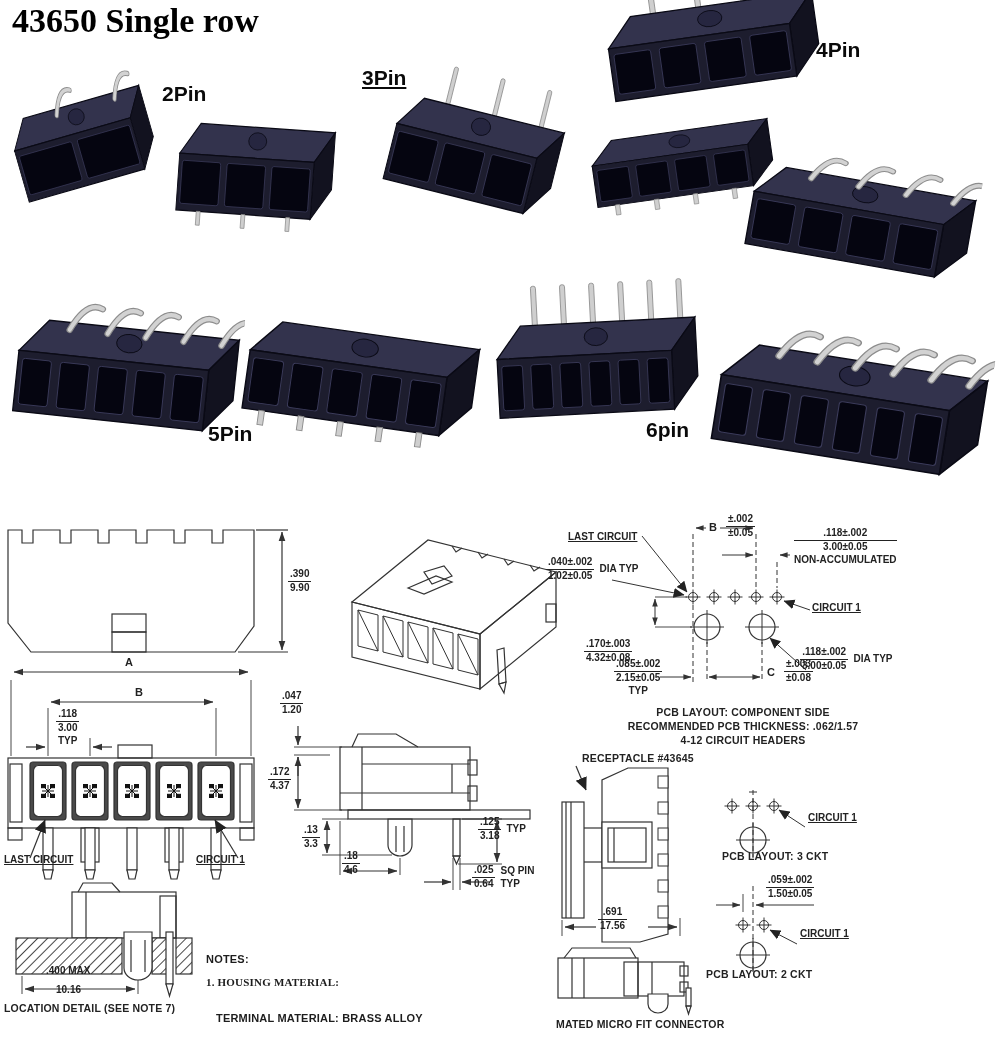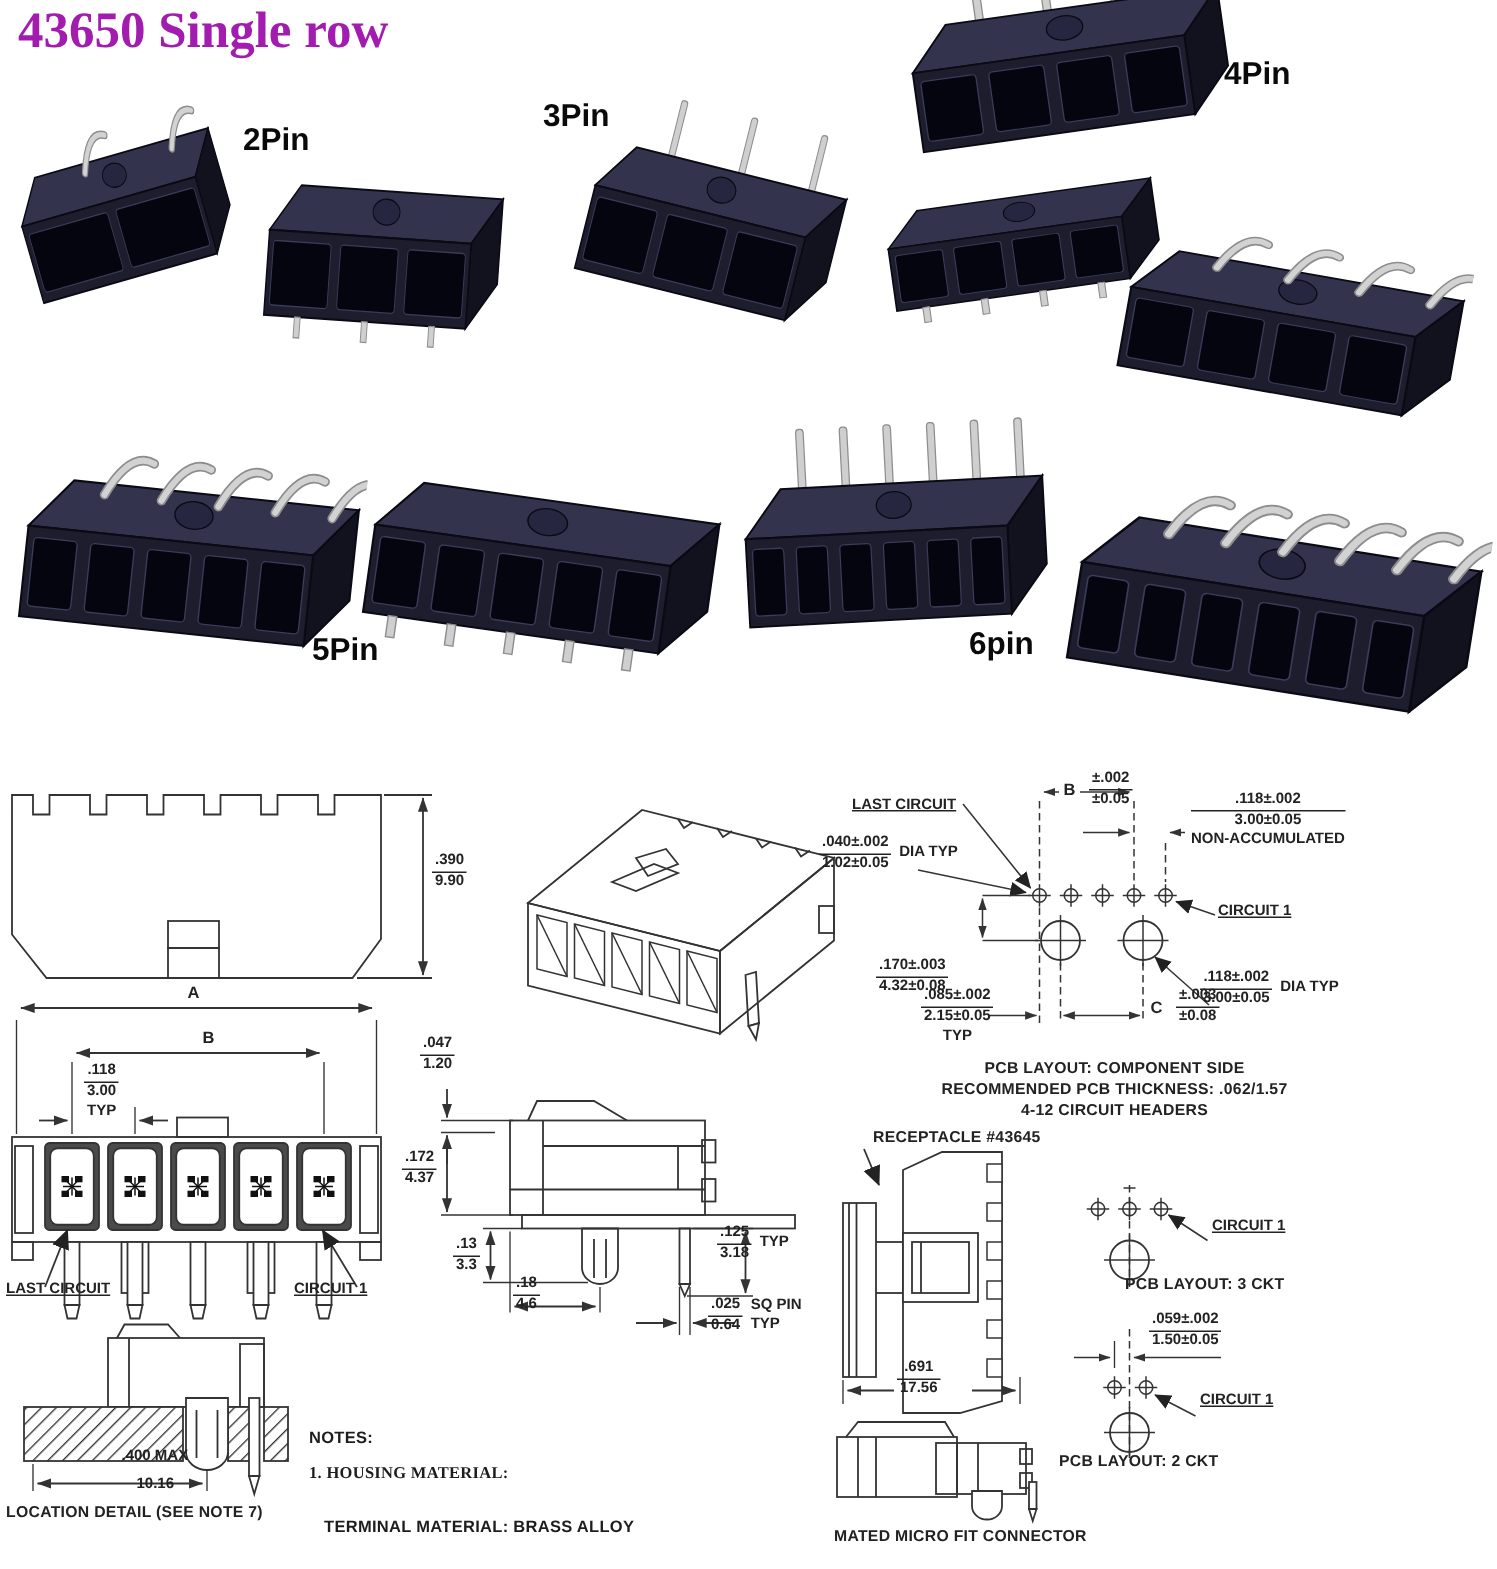--- a/index.html
+++ b/index.html
@@ -1,33 +1,33 @@
 <!DOCTYPE html>
 <html><head>
 <meta charset="utf-8">
 <style>
   html,body{margin:0;padding:0;background:#fff;}
   .page{position:relative;width:998px;height:1046px;background:#fff;overflow:hidden;
         font-family:"Liberation Sans",sans-serif;}
   .photos{position:absolute;left:0;top:0;width:998px;height:512px;overflow:hidden;}
-  .title{position:absolute;left:12px;top:2px;font:700 34px "Liberation Serif",serif;color:#a21caf;white-space:nowrap;}
+  .title{position:absolute;left:12px;top:2px;font:700 34px "Liberation Serif",serif;color:#000000;white-space:nowrap;}
   .pinlabel{position:absolute;font:700 21px "Liberation Sans",sans-serif;color:#0a0a0a;white-space:nowrap;}
   .conn{position:absolute;}
   .conn svg{width:100%;height:100%;display:block;}
 
   .tech{position:absolute;left:0;top:510px;width:998px;height:536px;}
   .tech svg.lines{position:absolute;left:0;top:0;width:998px;height:536px;}
 
   .t{position:absolute;white-space:nowrap;color:#222;}
   .callout{font:700 10px/1.1 "Liberation Sans",sans-serif;text-decoration:underline;}
   .dimlabel{font:600 11px/1.1 "Liberation Sans",sans-serif;background:#fff;padding:0 3px;}
   .cap{font:700 10.5px/1.25 "Liberation Sans",sans-serif;letter-spacing:.2px;}
   .cap.center{width:306px;text-align:center;}
   .note{font:700 11px/1.2 "Liberation Sans",sans-serif;color:#1d1d1d;letter-spacing:.2px;}
-  .dimtext{font:600 10px/1.1 "Liberation Sans",sans-serif;margin-left:35px;}
+  .dimtext{font:600 10px/1.1 "Liberation Sans",sans-serif;}
 
   .frac{position:absolute;font:600 10px/1.25 "Liberation Sans",sans-serif;color:#222;
         text-align:center;white-space:nowrap;}
   .frac .num{display:block;border-bottom:1.2px solid #222;padding:0 2px;}
   .frac .den{display:block;padding:0 2px;}
   .frac .sfx-below{display:block;margin-top:1px;}
   .frac .sfxwrap{position:absolute;left:100%;top:50%;transform:translateY(-50%);
                  margin-left:5px;text-align:left;}
   .frac .sfxwrap span{display:block;}
 </style>
@@ -215,21 +215,21 @@
           <path d="M 170.25 32 q 16 -34 34 -26" fill="none" stroke="#8d8d8d" stroke-width="7" stroke-linecap="round"></path>
           <path d="M 170.25 32 q 16 -34 34 -26" fill="none" stroke="#d2d2d2" stroke-width="4.5" stroke-linecap="round"></path>
           <path d="M 205.25 32 q 16 -34 34 -26" fill="none" stroke="#8d8d8d" stroke-width="7" stroke-linecap="round"></path>
           <path d="M 205.25 32 q 16 -34 34 -26" fill="none" stroke="#d2d2d2" stroke-width="4.5" stroke-linecap="round"></path>
           <path d="M 240.25 32 q 16 -34 34 -26" fill="none" stroke="#8d8d8d" stroke-width="7" stroke-linecap="round"></path>
           <path d="M 240.25 32 q 16 -34 34 -26" fill="none" stroke="#d2d2d2" stroke-width="4.5" stroke-linecap="round"></path>
         </svg>
       </div>
 
     <div class="pinlabel" style="left:162px;top:82px;">2Pin</div>
-    <div class="pinlabel" style="left:362px;top:66px;">3Pin</div>
+    <div class="pinlabel" style="left:362px;top:66px;text-decoration:underline;">3Pin</div>
     <div class="pinlabel" style="left:816px;top:38px;">4Pin</div>
     <div class="pinlabel" style="left:208px;top:422px;">5Pin</div>
     <div class="pinlabel" style="left:646px;top:418px;">6pin</div>
   </div>
 
   <div class="tech">
 
     <svg class="lines" viewBox="0 0 998 536">
       <defs>
         <marker id="ar" viewBox="0 0 10 10" refX="9.5" refY="5" markerWidth="8" markerHeight="8" orient="auto-start-reverse">
@@ -598,21 +598,21 @@
     <div class="t cap center" style="left:590px;top:224px;">4-12 CIRCUIT HEADERS</div>
 
     <div class="t cap" style="left:582px;top:242px;">RECEPTACLE #43645</div>
     <div class="frac" style="left:598px;top:396px;">
         <span class="num">.691</span>
         <span class="den">17.56</span>
       </div>
     <div class="t cap" style="left:556px;top:508px;">MATED MICRO FIT CONNECTOR</div>
 
     <div class="t callout" style="left:808px;top:302px;">CIRCUIT 1</div>
-    <div class="t cap" style="left:722px;top:340px;margin-left:28px;">PCB LAYOUT: 3 CKT</div>
+    <div class="t cap" style="left:722px;top:340px;">PCB LAYOUT: 3 CKT</div>
 
     <div class="frac" style="left:766px;top:364px;">
         <span class="num">.059±.002</span>
         <span class="den">1.50±0.05</span>
       </div>
     <div class="t callout" style="left:800px;top:418px;">CIRCUIT 1</div>
     <div class="t cap" style="left:706px;top:458px;">PCB LAYOUT: 2 CKT</div>
 
     <div class="t note" style="left:206px;top:443px;">NOTES:</div>
     <div class="t note" style="left:206px;top:466px;font-family:Liberation Serif, serif;">1. HOUSING MATERIAL:</div>

